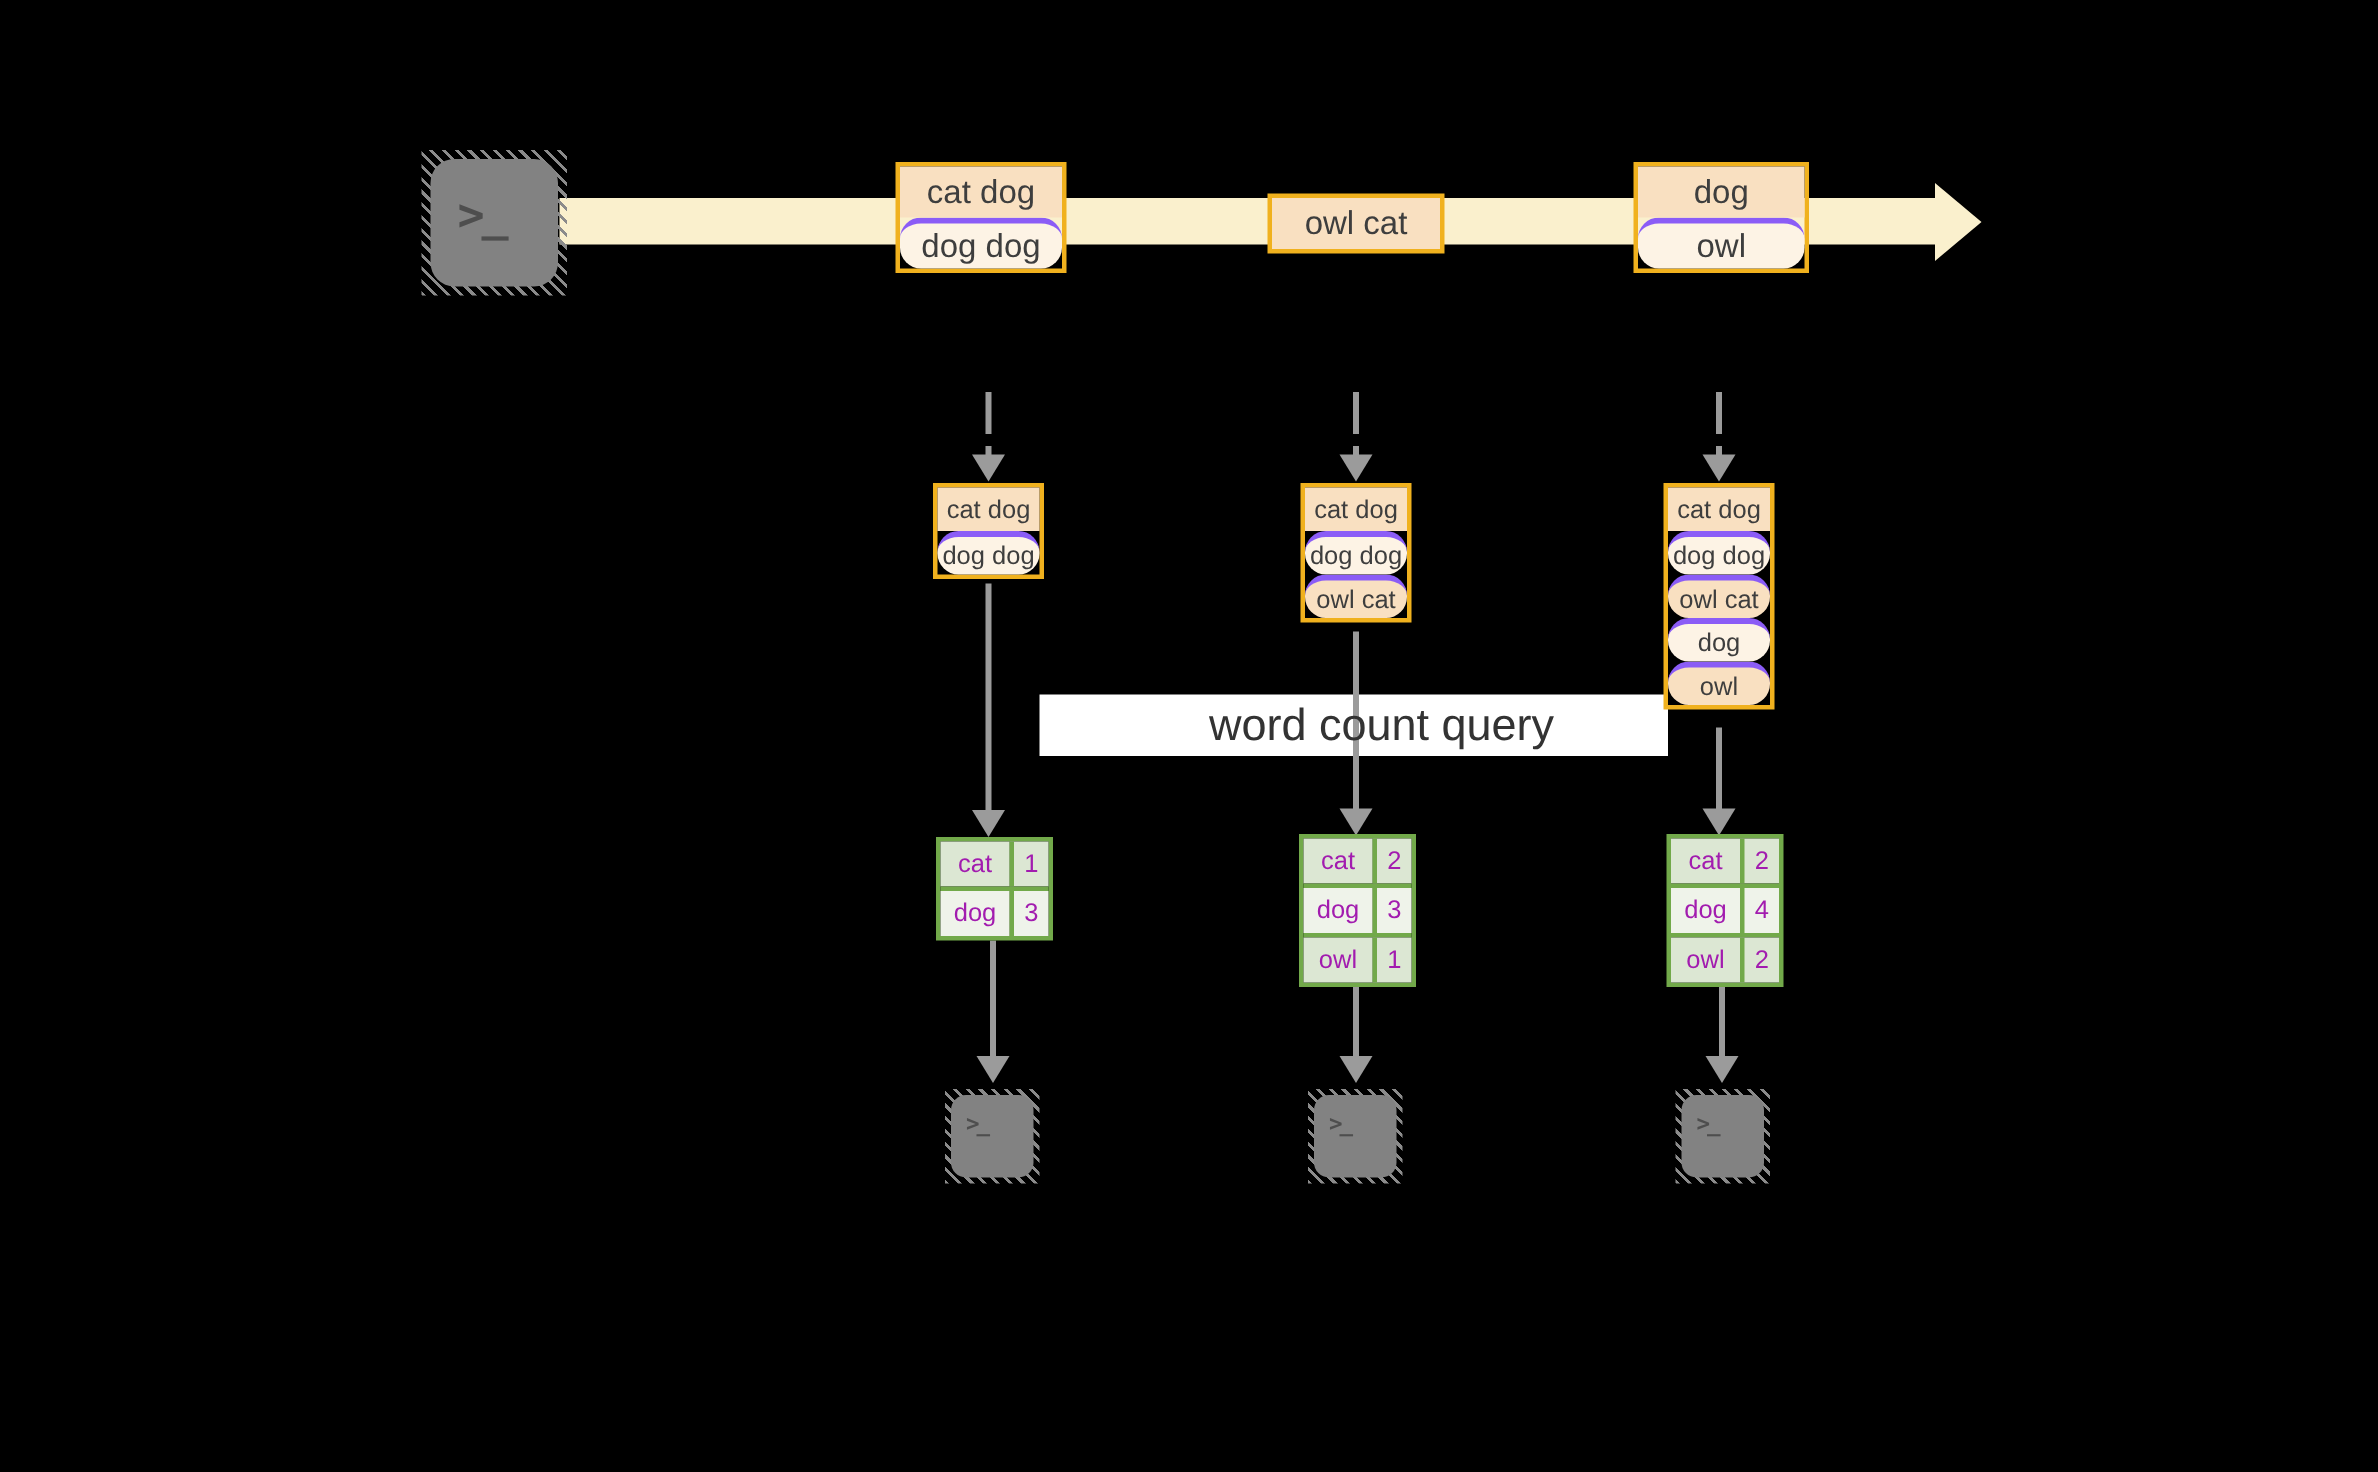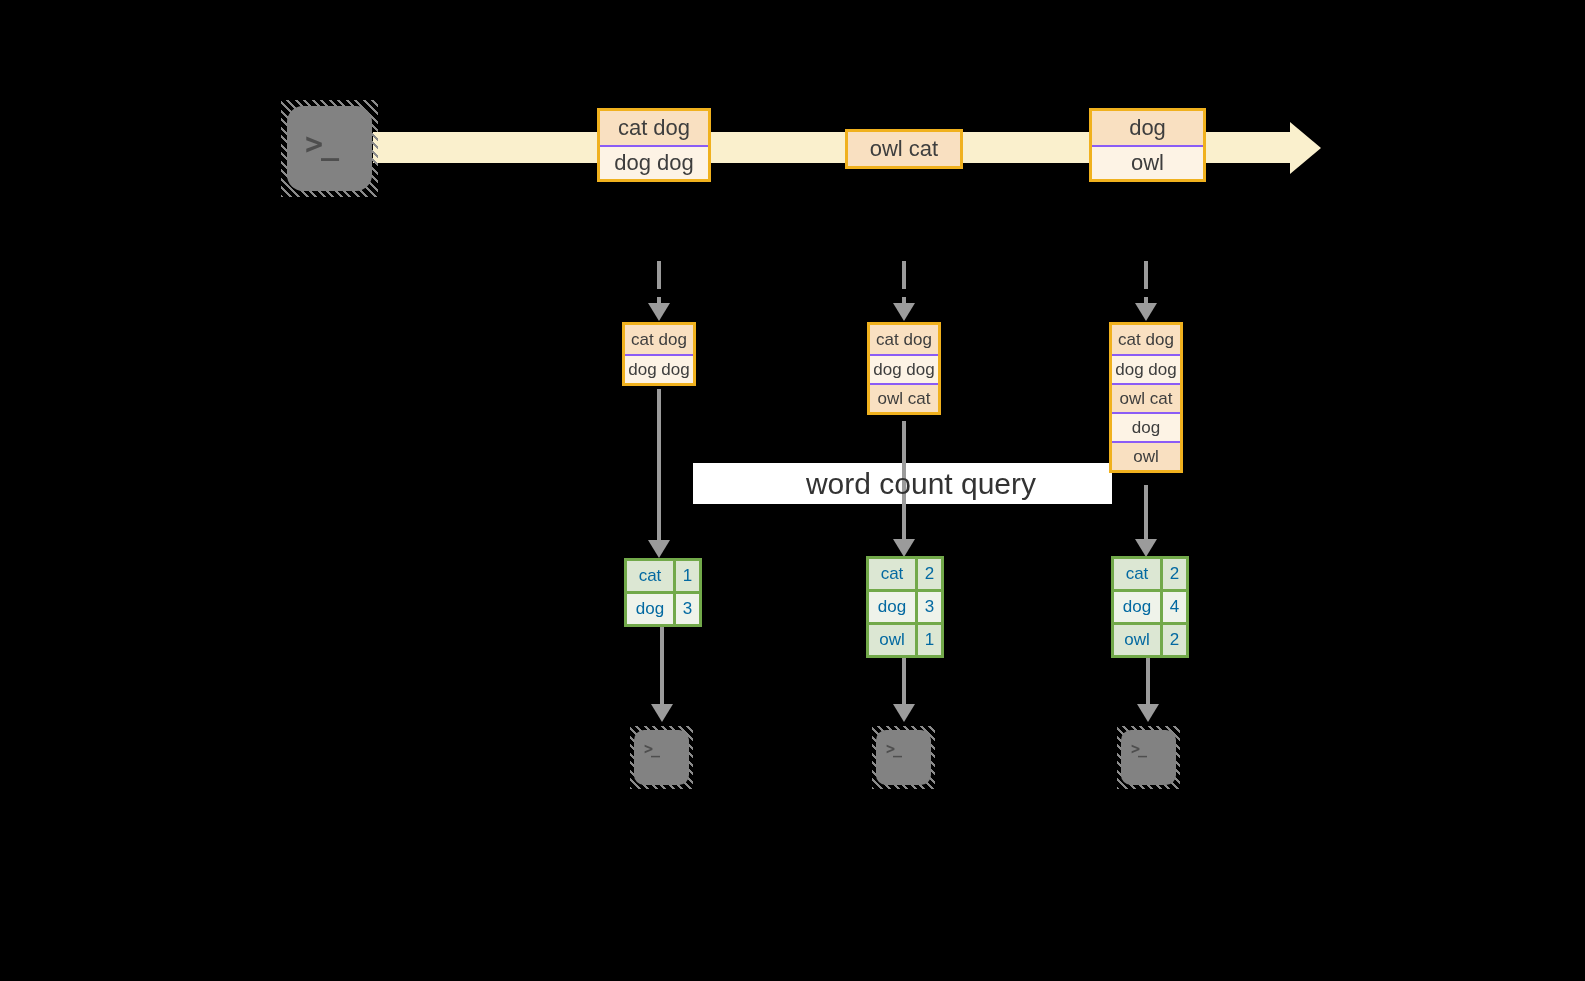--- a/index.html
+++ b/index.html
@@ -64,21 +64,21 @@
     z-index: 3;
   }
   .ocell {
     display: flex;
     align-items: center;
     justify-content: center;
     height: 34px;
     font-size: 22px;
     color: #3e3e3e;
   }
-  .ocell + .ocell { border-top: 2px solid #8b5cf6; }
+  .ocell + .ocell { border-top: 4px solid #8b5cf6; border-radius: 14px; }
   .ocell.dark  { background: #F9E0C1; }
   .ocell.light { background: #FDF3E5; }
   .obox.sm .ocell { height: 29px; font-size: 17px; }
 
   
   .vline {
     position: absolute;
     width: 4px;
     background: #9B9B9B;
     z-index: 2;
@@ -127,21 +127,21 @@
     z-index: 3;
   }
   .grow { display: flex; }
   .grow + .grow { border-top: 3px solid #72A94A; }
   .gcell {
     display: flex;
     align-items: center;
     justify-content: center;
     height: 30px;
     font-size: 17px;
-    color: #0369a1;
+    color: #a21caf;
   }
   .gcell.word { width: 46px; }
   .gcell.num  { width: 26px; border-left: 3px solid #72A94A; }
   .grow.dark  .gcell { background: #DCE7D3; }
   .grow.light .gcell { background: #EFF3EA; }
 </style>
 </head>
 <body>
 
 <div class="canvas">

